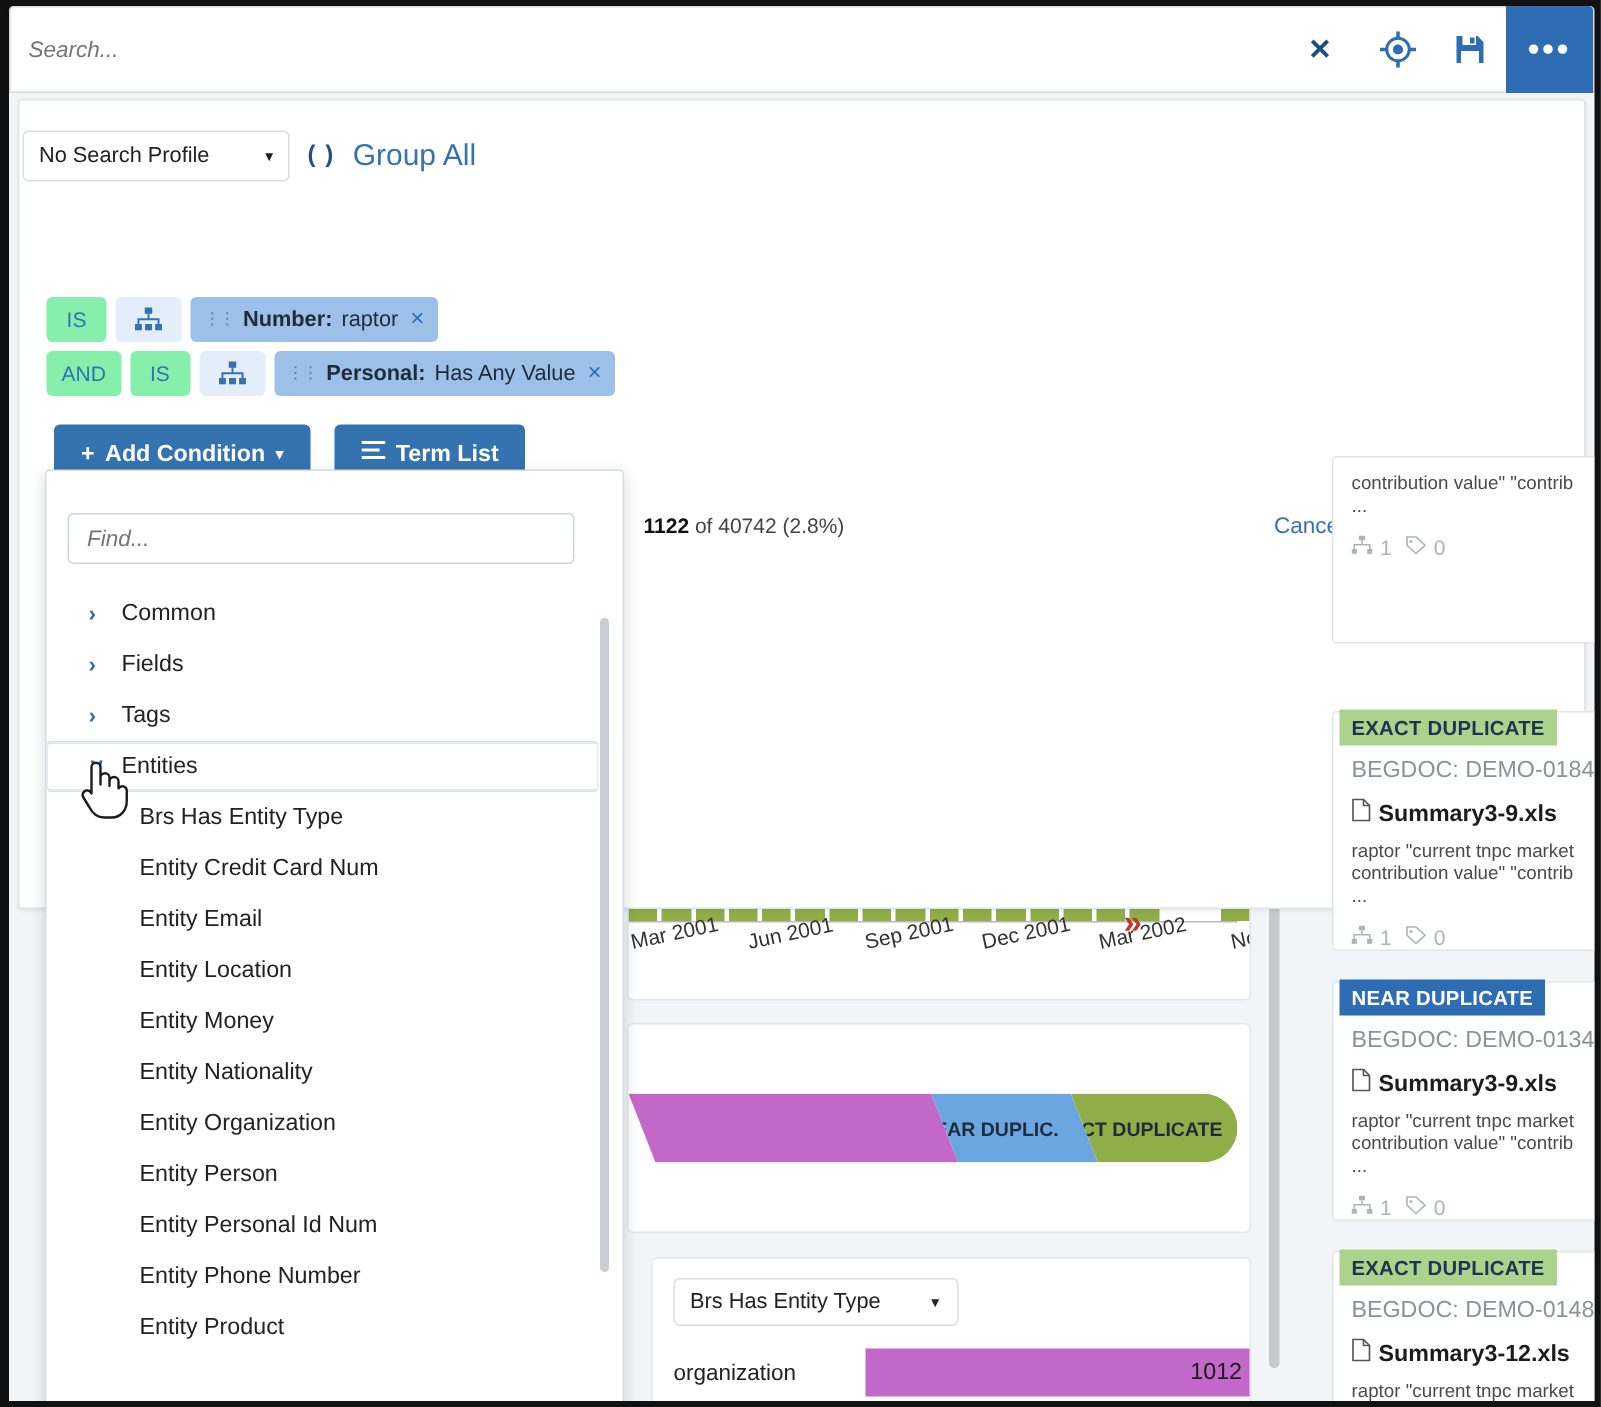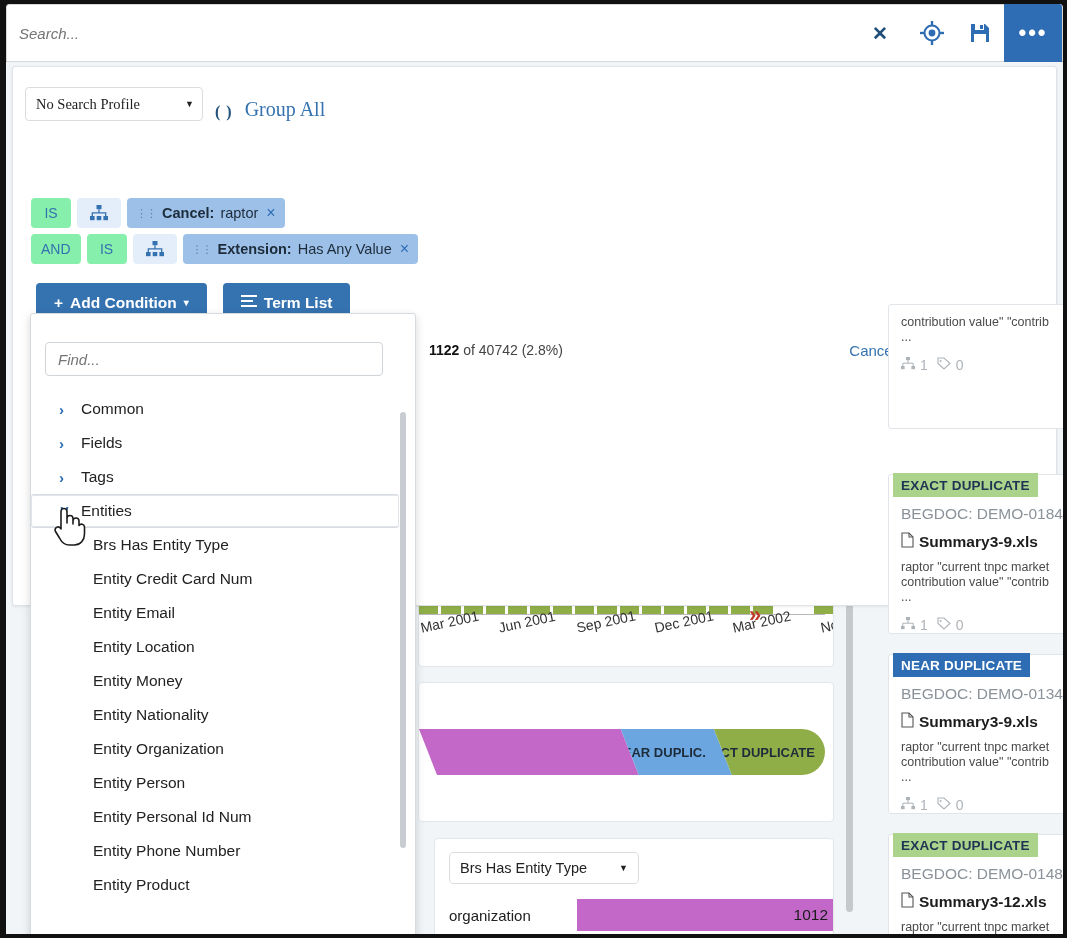--- a/index.html
+++ b/index.html
@@ -51,21 +51,21 @@
   }
 
   
   .qb {
     position: absolute; left: 6px; top: 4px; width: 1045px; height: 540px;
     background: #ffffff;
     border: 1px solid #dfe3e8;
     border-radius: 3px;
     box-shadow: 0 1px 3px rgba(0,0,0,0.07);
   }
-  .qb-row1 { position: absolute; left: 12px; top: 20px; display: flex; align-items: flex-end; gap: 12px; font-family: Liberation Serif, serif; }
+  .qb-row1 { position: absolute; left: 2px; top: 20px; display: flex; align-items: center; gap: 12px; }
   .profile-select {
     width: 178px; height: 34px;
     border: 1px solid #dcdcdc; border-radius: 4px;
     background: #fff; display: flex; align-items: center;
     padding: 0 8px 0 10px; font-size: 14.5px; color: #222;
     justify-content: space-between; cursor: pointer;
   }
   .caret { font-size: 9px; color: #222; }
   .grp-paren { color: #23527c; font-weight: bold; font-size: 16px; letter-spacing:1px;}
   .grp-link { color: #3572b0; font-size: 20px; cursor: pointer; }
@@ -346,41 +346,41 @@
           <svg width="20" height="18" viewBox="0 0 20 18">
             <rect x="7.5" y="1" width="5" height="4.2" fill="#3572b0"></rect>
             <rect x="1" y="12" width="4.6" height="4.2" fill="#3572b0"></rect>
             <rect x="7.7" y="12" width="4.6" height="4.2" fill="#3572b0"></rect>
             <rect x="14.4" y="12" width="4.6" height="4.2" fill="#3572b0"></rect>
             <path d="M10 5.2v3.6M3.3 12V8.8h13.4V12" fill="none" stroke="#3572b0" stroke-width="1.3"></path>
           </svg>
         </div>
         <div class="val-chip">
           <span class="grip">⋮⋮</span>
-          <b>Cancel:</b>
+          <b>Number:</b>
           <span>raptor</span>
           <span class="chip-x">×</span>
         </div>
       </div>
 
       <div class="chiprow r2">
         <div class="op-chip">AND</div>
         <div class="op-chip">IS</div>
         <div class="tree-chip">
           <svg width="20" height="18" viewBox="0 0 20 18">
             <rect x="7.5" y="1" width="5" height="4.2" fill="#3572b0"></rect>
             <rect x="1" y="12" width="4.6" height="4.2" fill="#3572b0"></rect>
             <rect x="7.7" y="12" width="4.6" height="4.2" fill="#3572b0"></rect>
             <rect x="14.4" y="12" width="4.6" height="4.2" fill="#3572b0"></rect>
             <path d="M10 5.2v3.6M3.3 12V8.8h13.4V12" fill="none" stroke="#3572b0" stroke-width="1.3"></path>
           </svg>
         </div>
         <div class="val-chip">
           <span class="grip">⋮⋮</span>
-          <b>Extension:</b>
+          <b>Personal:</b>
           <span>Has Any Value</span>
           <span class="chip-x">×</span>
         </div>
       </div>
 
       <div class="btnrow">
         <button class="btn-blue">
           <span>+</span>
           <span>Add Condition</span>
           <span style="font-size:10px">▾</span>

